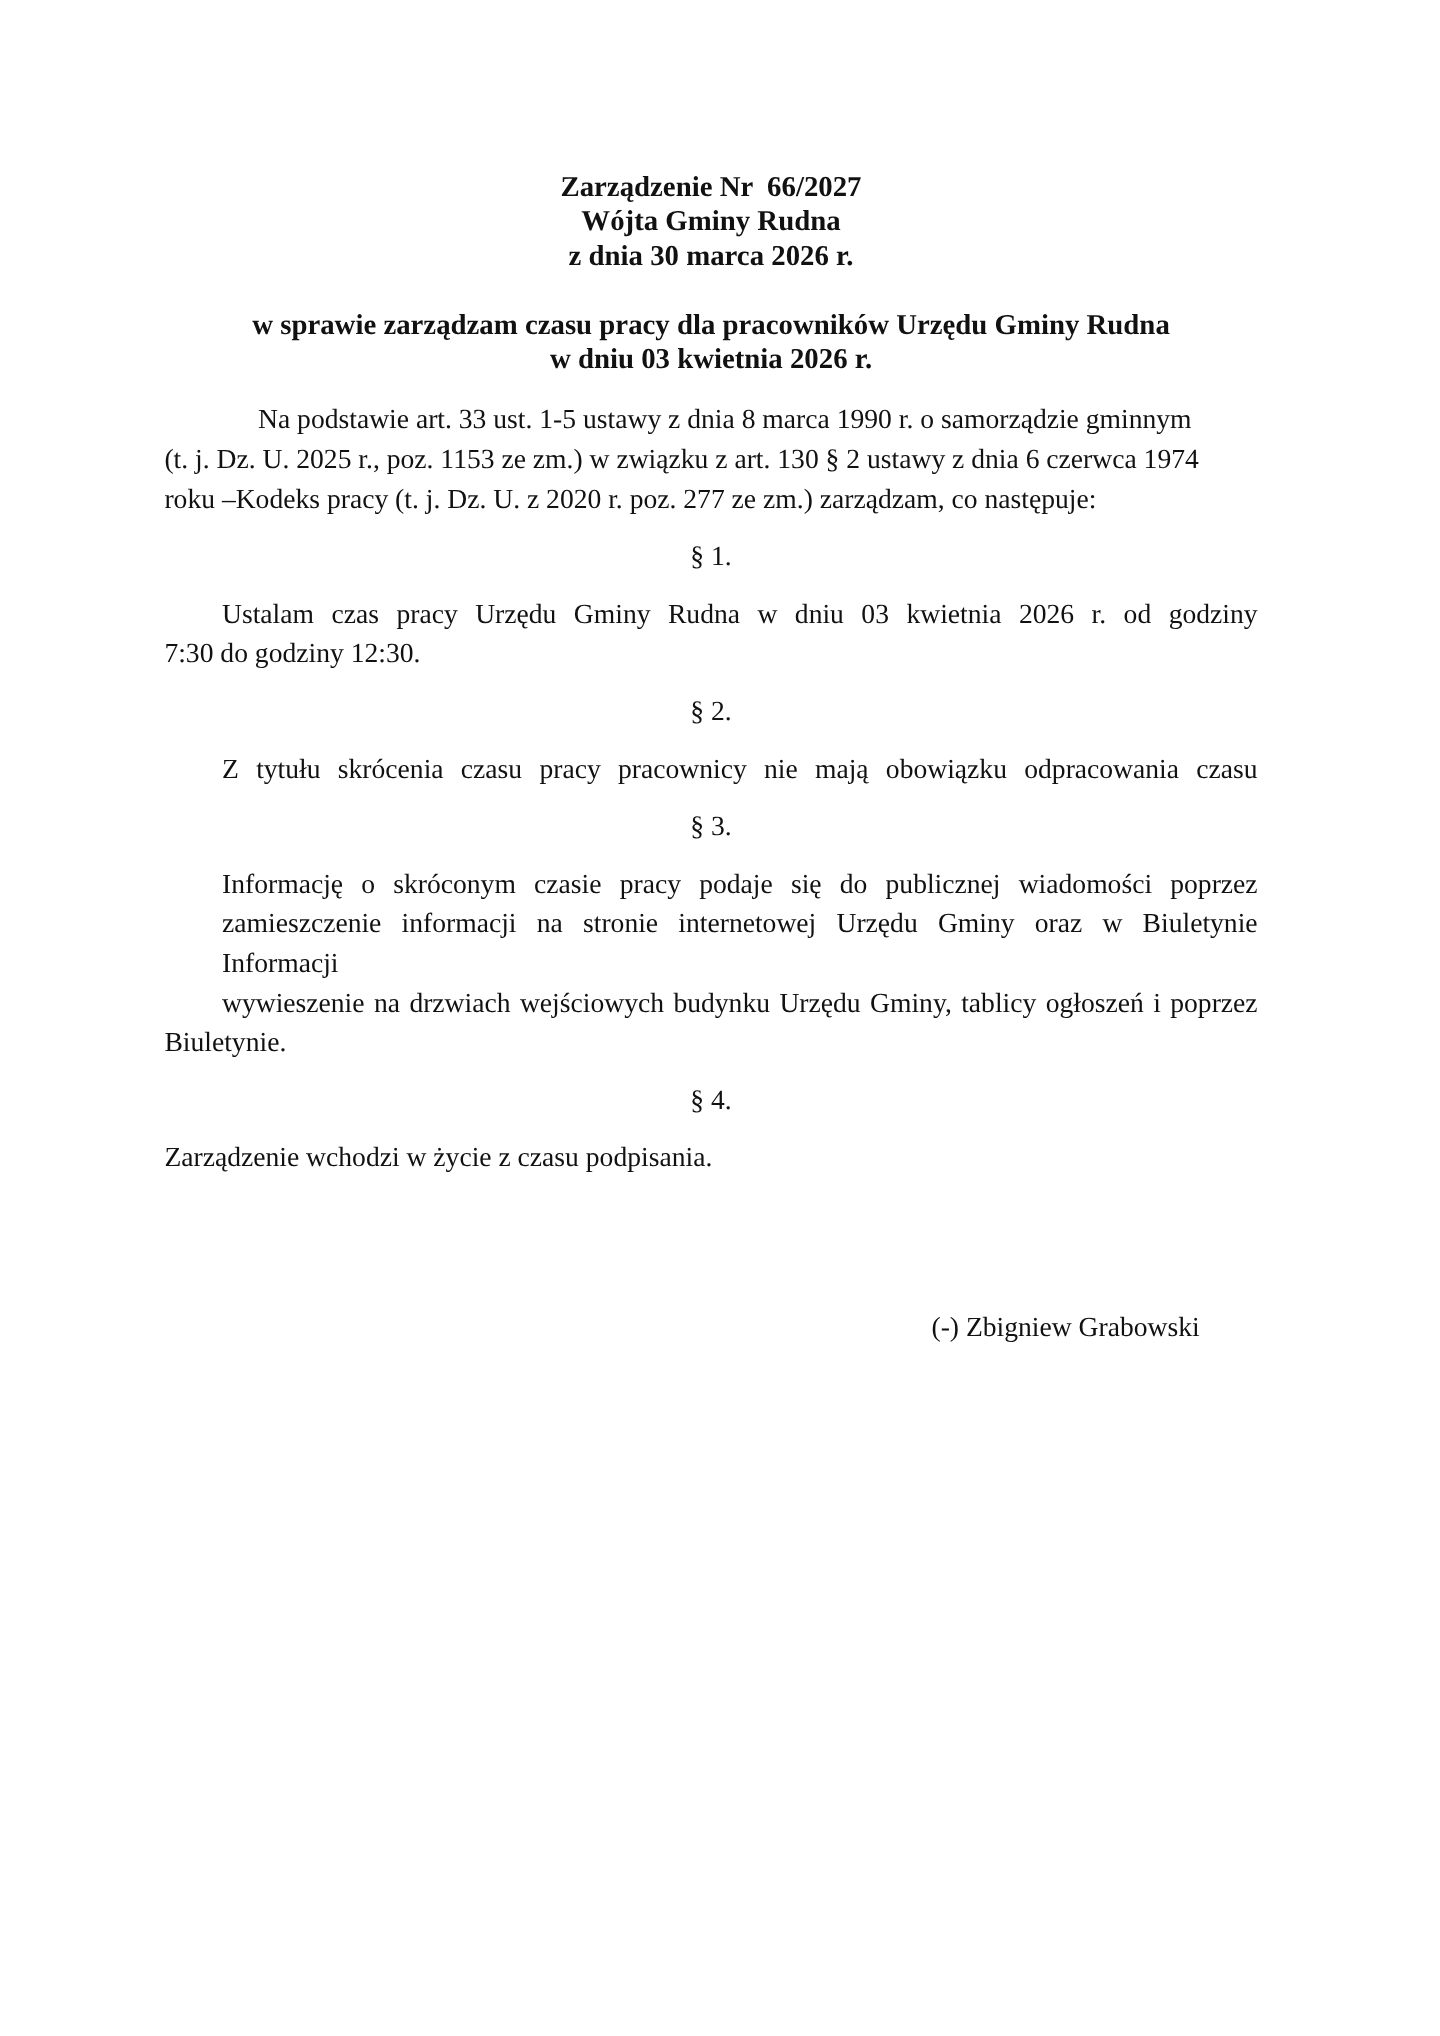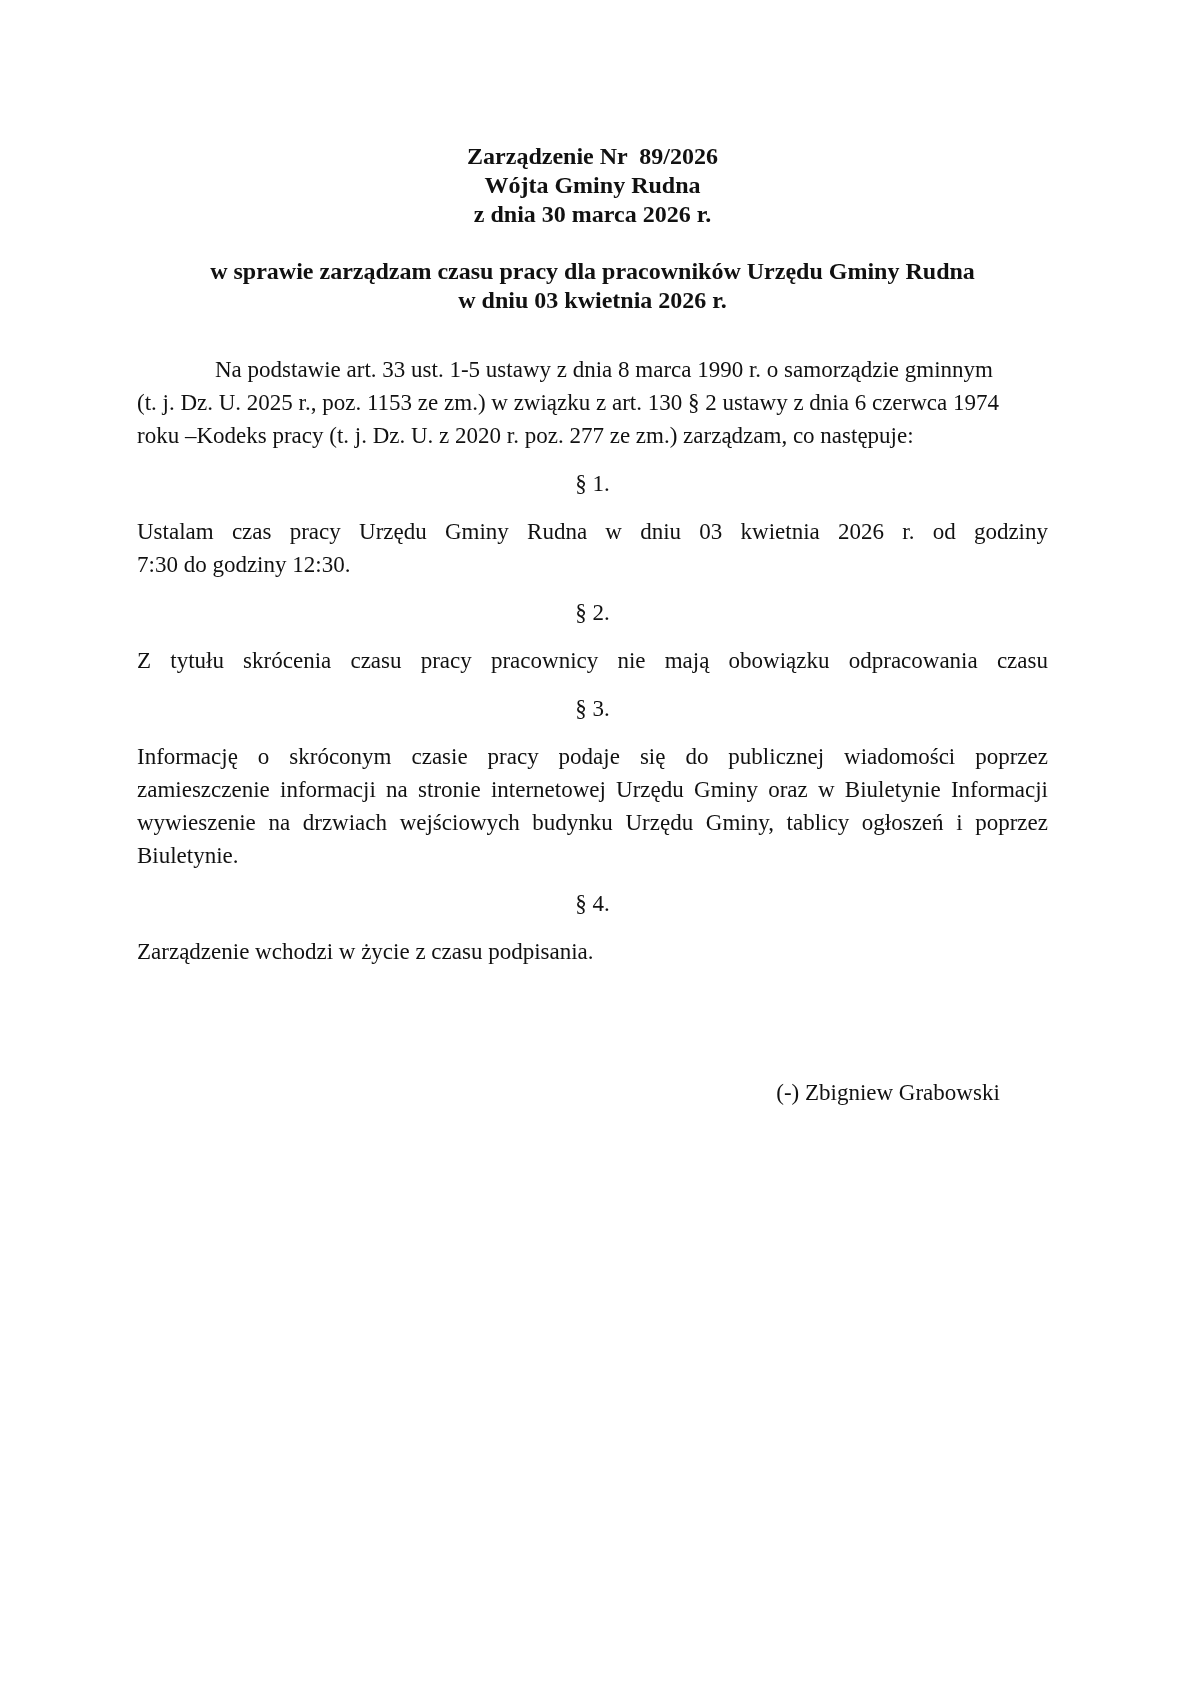--- a/index.html
+++ b/index.html
@@ -16,30 +16,31 @@
     overflow: hidden;
   }
   .tline {
     font-weight: 700;
     font-size: 24px;
     line-height: 29px;
     text-align: center;
     white-space: pre; 
   }
   .subject-block { margin-top: 28px; }
-  .preamble { margin-top: 38px; }
+  .preamble { margin-top: 18px; }
   .bline {
     font-size: 23px;
     line-height: 33px;
     text-align: left;
   }
   .indent { padding-left: 78px; }
   .jline {
     text-align: justify;
     text-align-last: justify;
+    margin-left: 48px;
   }
   .section-mark {
     font-size: 23px;
     line-height: 33px;
     text-align: center;
     margin: 15px 0;
   }
   .signature {
     margin-top: 104px;
     width: 320px;
@@ -51,21 +52,21 @@
     font-size: 23px;
     line-height: 41px;
   }
 </style>
 </head>
 <body>
 
 <div class="page">
 
   <header class="title-block">
-    <div class="tline">Zarządzenie Nr  89/2026</div>
+    <div class="tline">Zarządzenie Nr  66/2027</div>
     <div class="tline">Wójta Gminy Rudna</div>
     <div class="tline">z dnia 30 marca 2026 r.</div>
   </header>
 
   <div class="subject-block">
     <div class="tline">w sprawie zarządzam czasu pracy dla pracowników Urzędu Gminy Rudna</div>
     <div class="tline">w dniu 03 kwietnia 2026 r.</div>
   </div>
 
   <div class="preamble">

